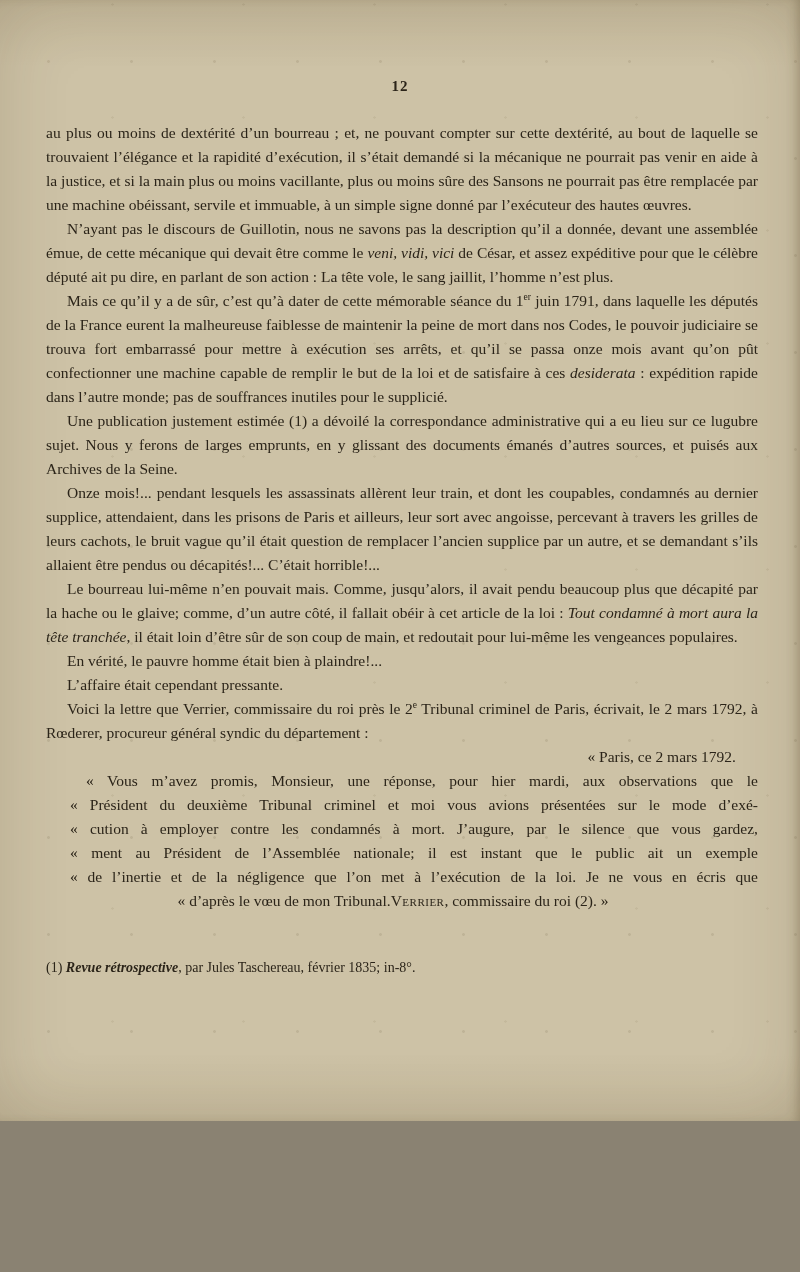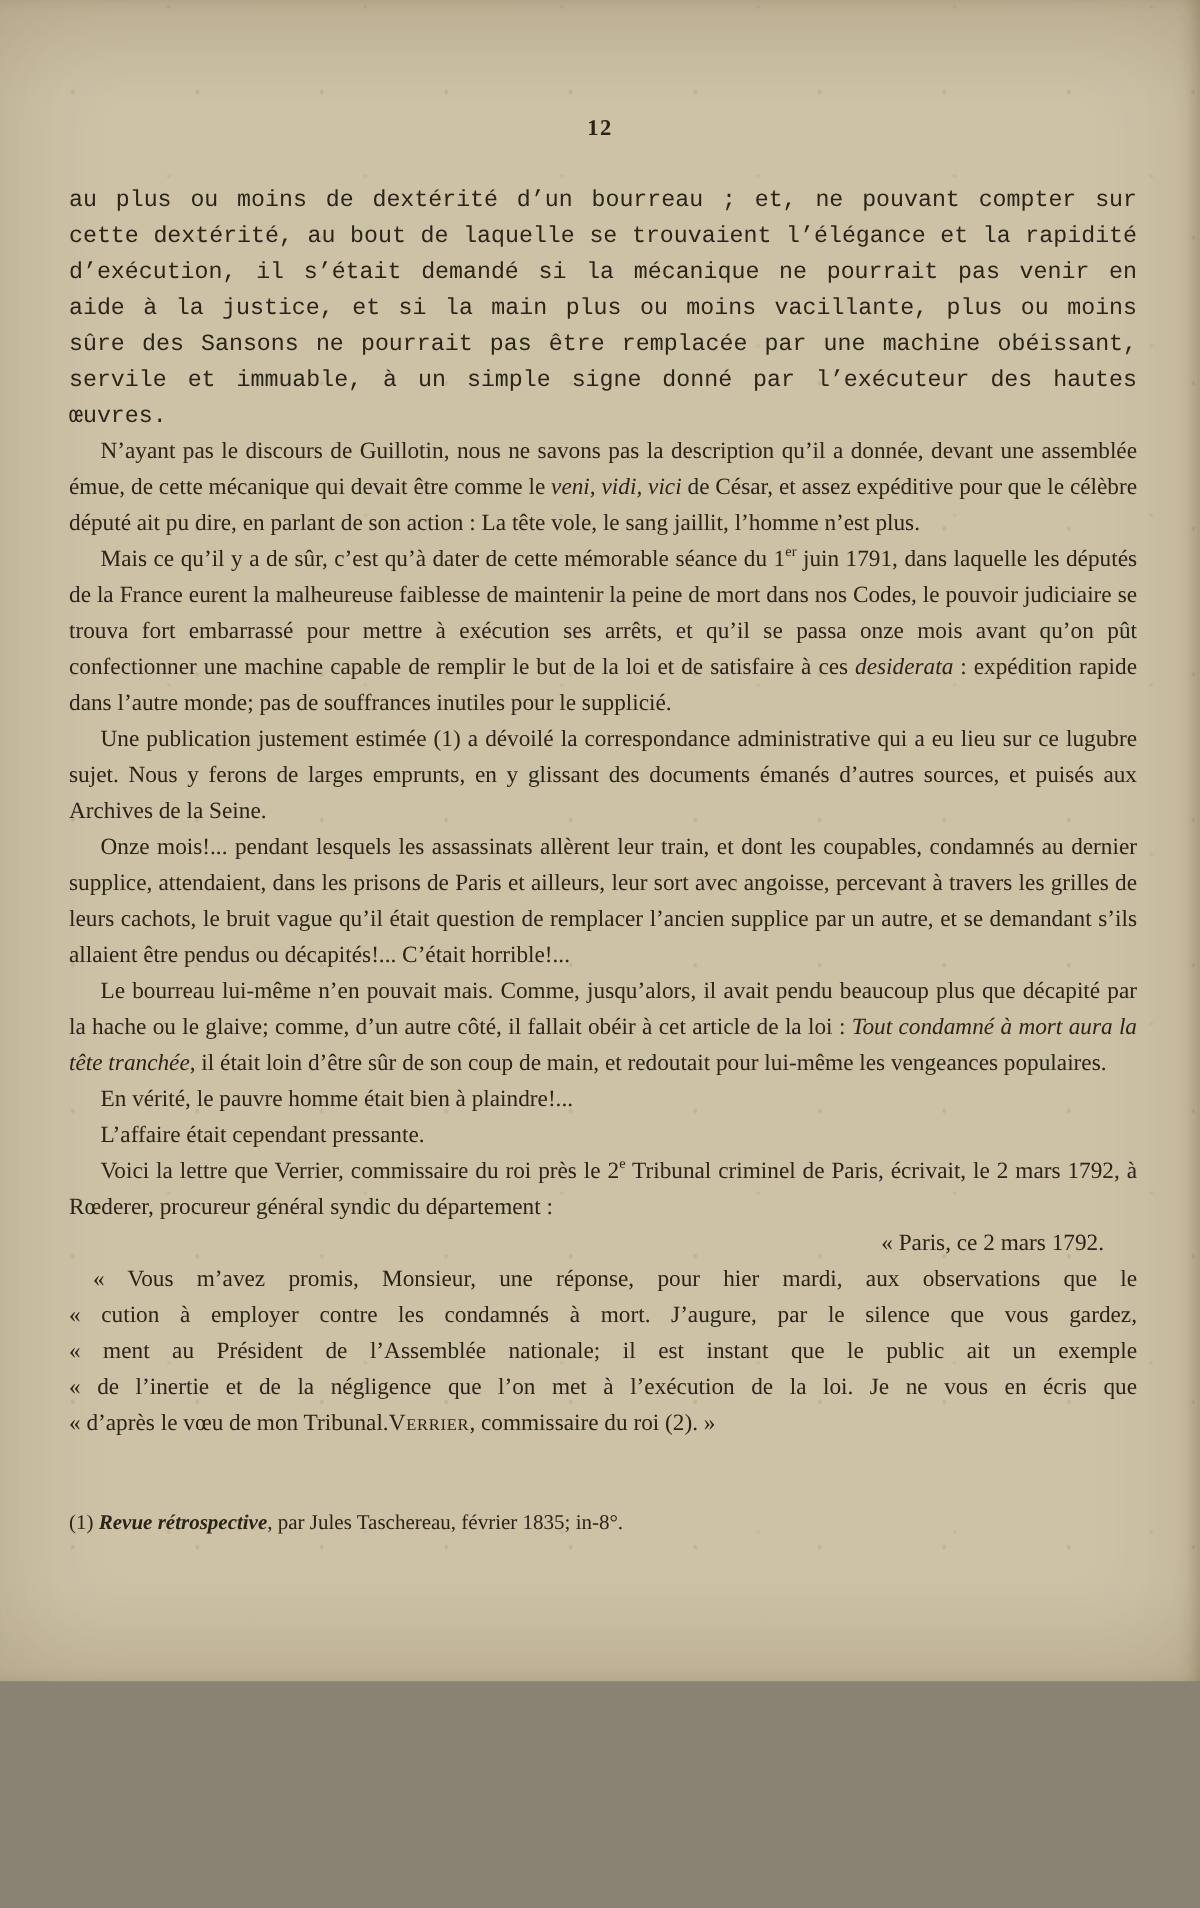--- a/index.html
+++ b/index.html
@@ -17,29 +17,29 @@
     font-family:"Liberation Serif","DejaVu Serif",serif;
     color:#2b2419;
   }
   .page-number{
     text-align:center;padding-top:78px;font-size:15px;font-weight:bold;letter-spacing:1px;
   }
   .text-block{
     margin:26px 42px 0 46px;font-size:15.5px;line-height:24px;text-align:justify;
   }
   .para{margin:0;text-indent:21px;}
-  .para.no-indent{text-indent:0;font-family:Liberation Mono, monospace;}
+  .para.no-indent{text-indent:0;}
   sup.s{font-size:.62em;line-height:0;vertical-align:super;}
   .it{font-style:italic;}
   .bi{font-style:italic;font-weight:bold;}
   .letter{margin:0;}
   .dateline{text-align:right;padding-right:22px;}
-  .letter-line{text-align:justify;text-align-last:justify;}
+  .letter-line{text-align:justify;text-align-last:justify;margin-left:24px;}
   .letter-line.first{text-indent:16px;}
-  .letter-last{display:flex;justify-content:flex-start;padding-right:18px;}
+  .letter-last{display:flex;justify-content:center;padding-right:18px;}
   .smallcaps{font-variant:small-caps;letter-spacing:.5px;}
   .footnotes{margin-top:42px;font-size:14px;line-height:25px;text-align:left;}
   .footnote{margin:0;}
 </style>
 </head>
 <body>
 
 <div class="page">
   <div class="page-number">12</div>
 
@@ -50,20 +50,21 @@
     <p class="para"><span>Une publication justement estimée (1) a dévoilé la correspondance administrative qui a eu lieu sur ce lugubre sujet. Nous y ferons de larges emprunts, en y glissant des documents émanés d’autres sources, et puisés aux Archives de la Seine.</span></p>
     <p class="para"><span>Onze mois!... pendant lesquels les assassinats allèrent leur train, et dont les coupables, condamnés au dernier supplice, attendaient, dans les prisons de Paris et ailleurs, leur sort avec angoisse, percevant à travers les grilles de leurs cachots, le bruit vague qu’il était question de remplacer l’ancien supplice par un autre, et se demandant s’ils allaient être pendus ou décapités!... C’était horrible!...</span></p>
     <p class="para"><span>Le bourreau lui-même n’en pouvait mais. Comme, jusqu’alors, il avait pendu beaucoup plus que décapité par la hache ou le glaive; comme, d’un autre côté, il fallait obéir à cet article de la loi : </span><span class="it">Tout condamné à mort aura la tête tranchée</span><span>, il était loin d’être sûr de son coup de main, et redoutait pour lui-même les vengeances populaires.</span></p>
     <p class="para"><span>En vérité, le pauvre homme était bien à plaindre!...</span></p>
     <p class="para"><span>L’affaire était cependant pressante.</span></p>
     <p class="para"><span>Voici la lettre que Verrier, commissaire du roi près le 2</span><sup class="s">e</sup><span> Tribunal criminel de Paris, écrivait, le 2 mars 1792, à Rœderer, procureur général syndic du département :</span></p>
 
     <div class="letter">
       <div class="dateline">« Paris, ce 2 mars 1792.</div>
       <div class="letter-line first">« Vous m’avez promis, Monsieur, une réponse, pour hier mardi, aux observations que le</div>
+      <div class="letter-line">« Président du deuxième Tribunal criminel et moi vous avions présentées sur le mode d’exé-</div>
       <div class="letter-line">« cution à employer contre les condamnés à mort. J’augure, par le silence que vous gardez,</div>
       <div class="letter-line">« ment au Président de l’Assemblée nationale; il est instant que le public ait un exemple</div>
       <div class="letter-line">« de l’inertie et de la négligence que l’on met à l’exécution de la loi. Je ne vous en écris que</div>
       <div class="letter-last">
         <span>« d’après le vœu de mon Tribunal.</span>
         <span><span class="smallcaps">Verrier</span><span>, commissaire du roi (2). »</span></span>
       </div>
     </div>
 
     <div class="footnotes">

